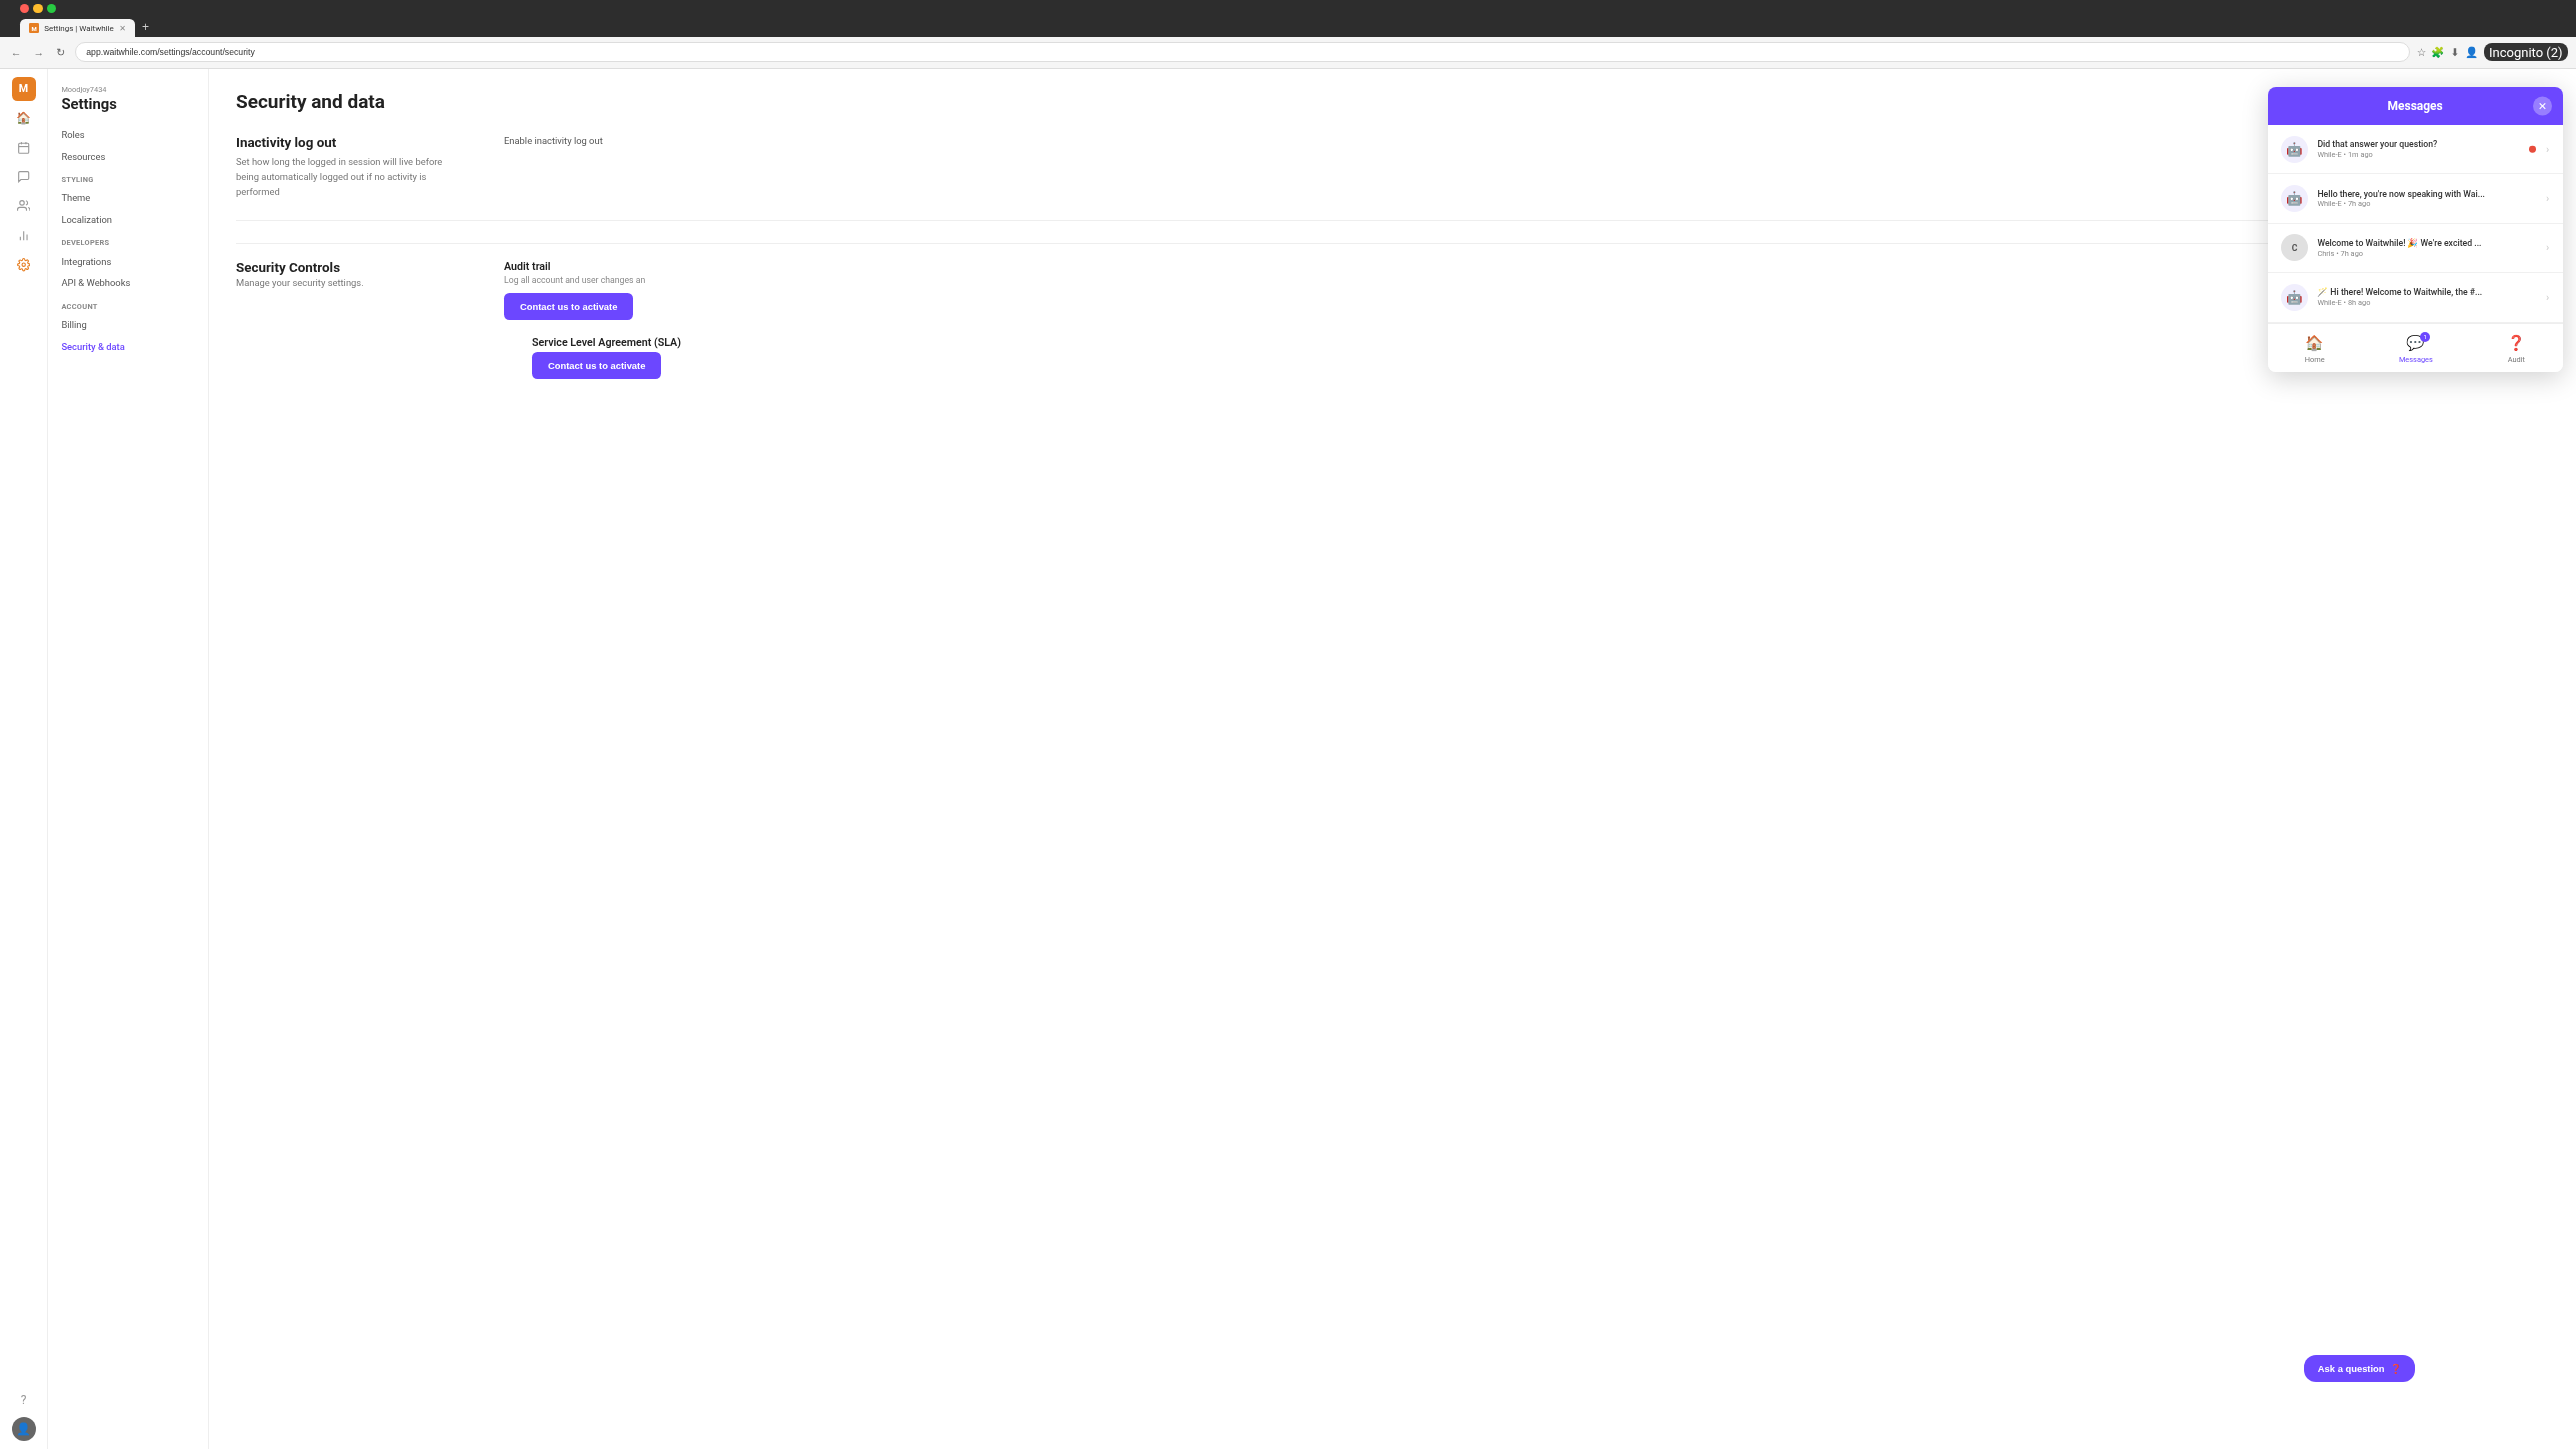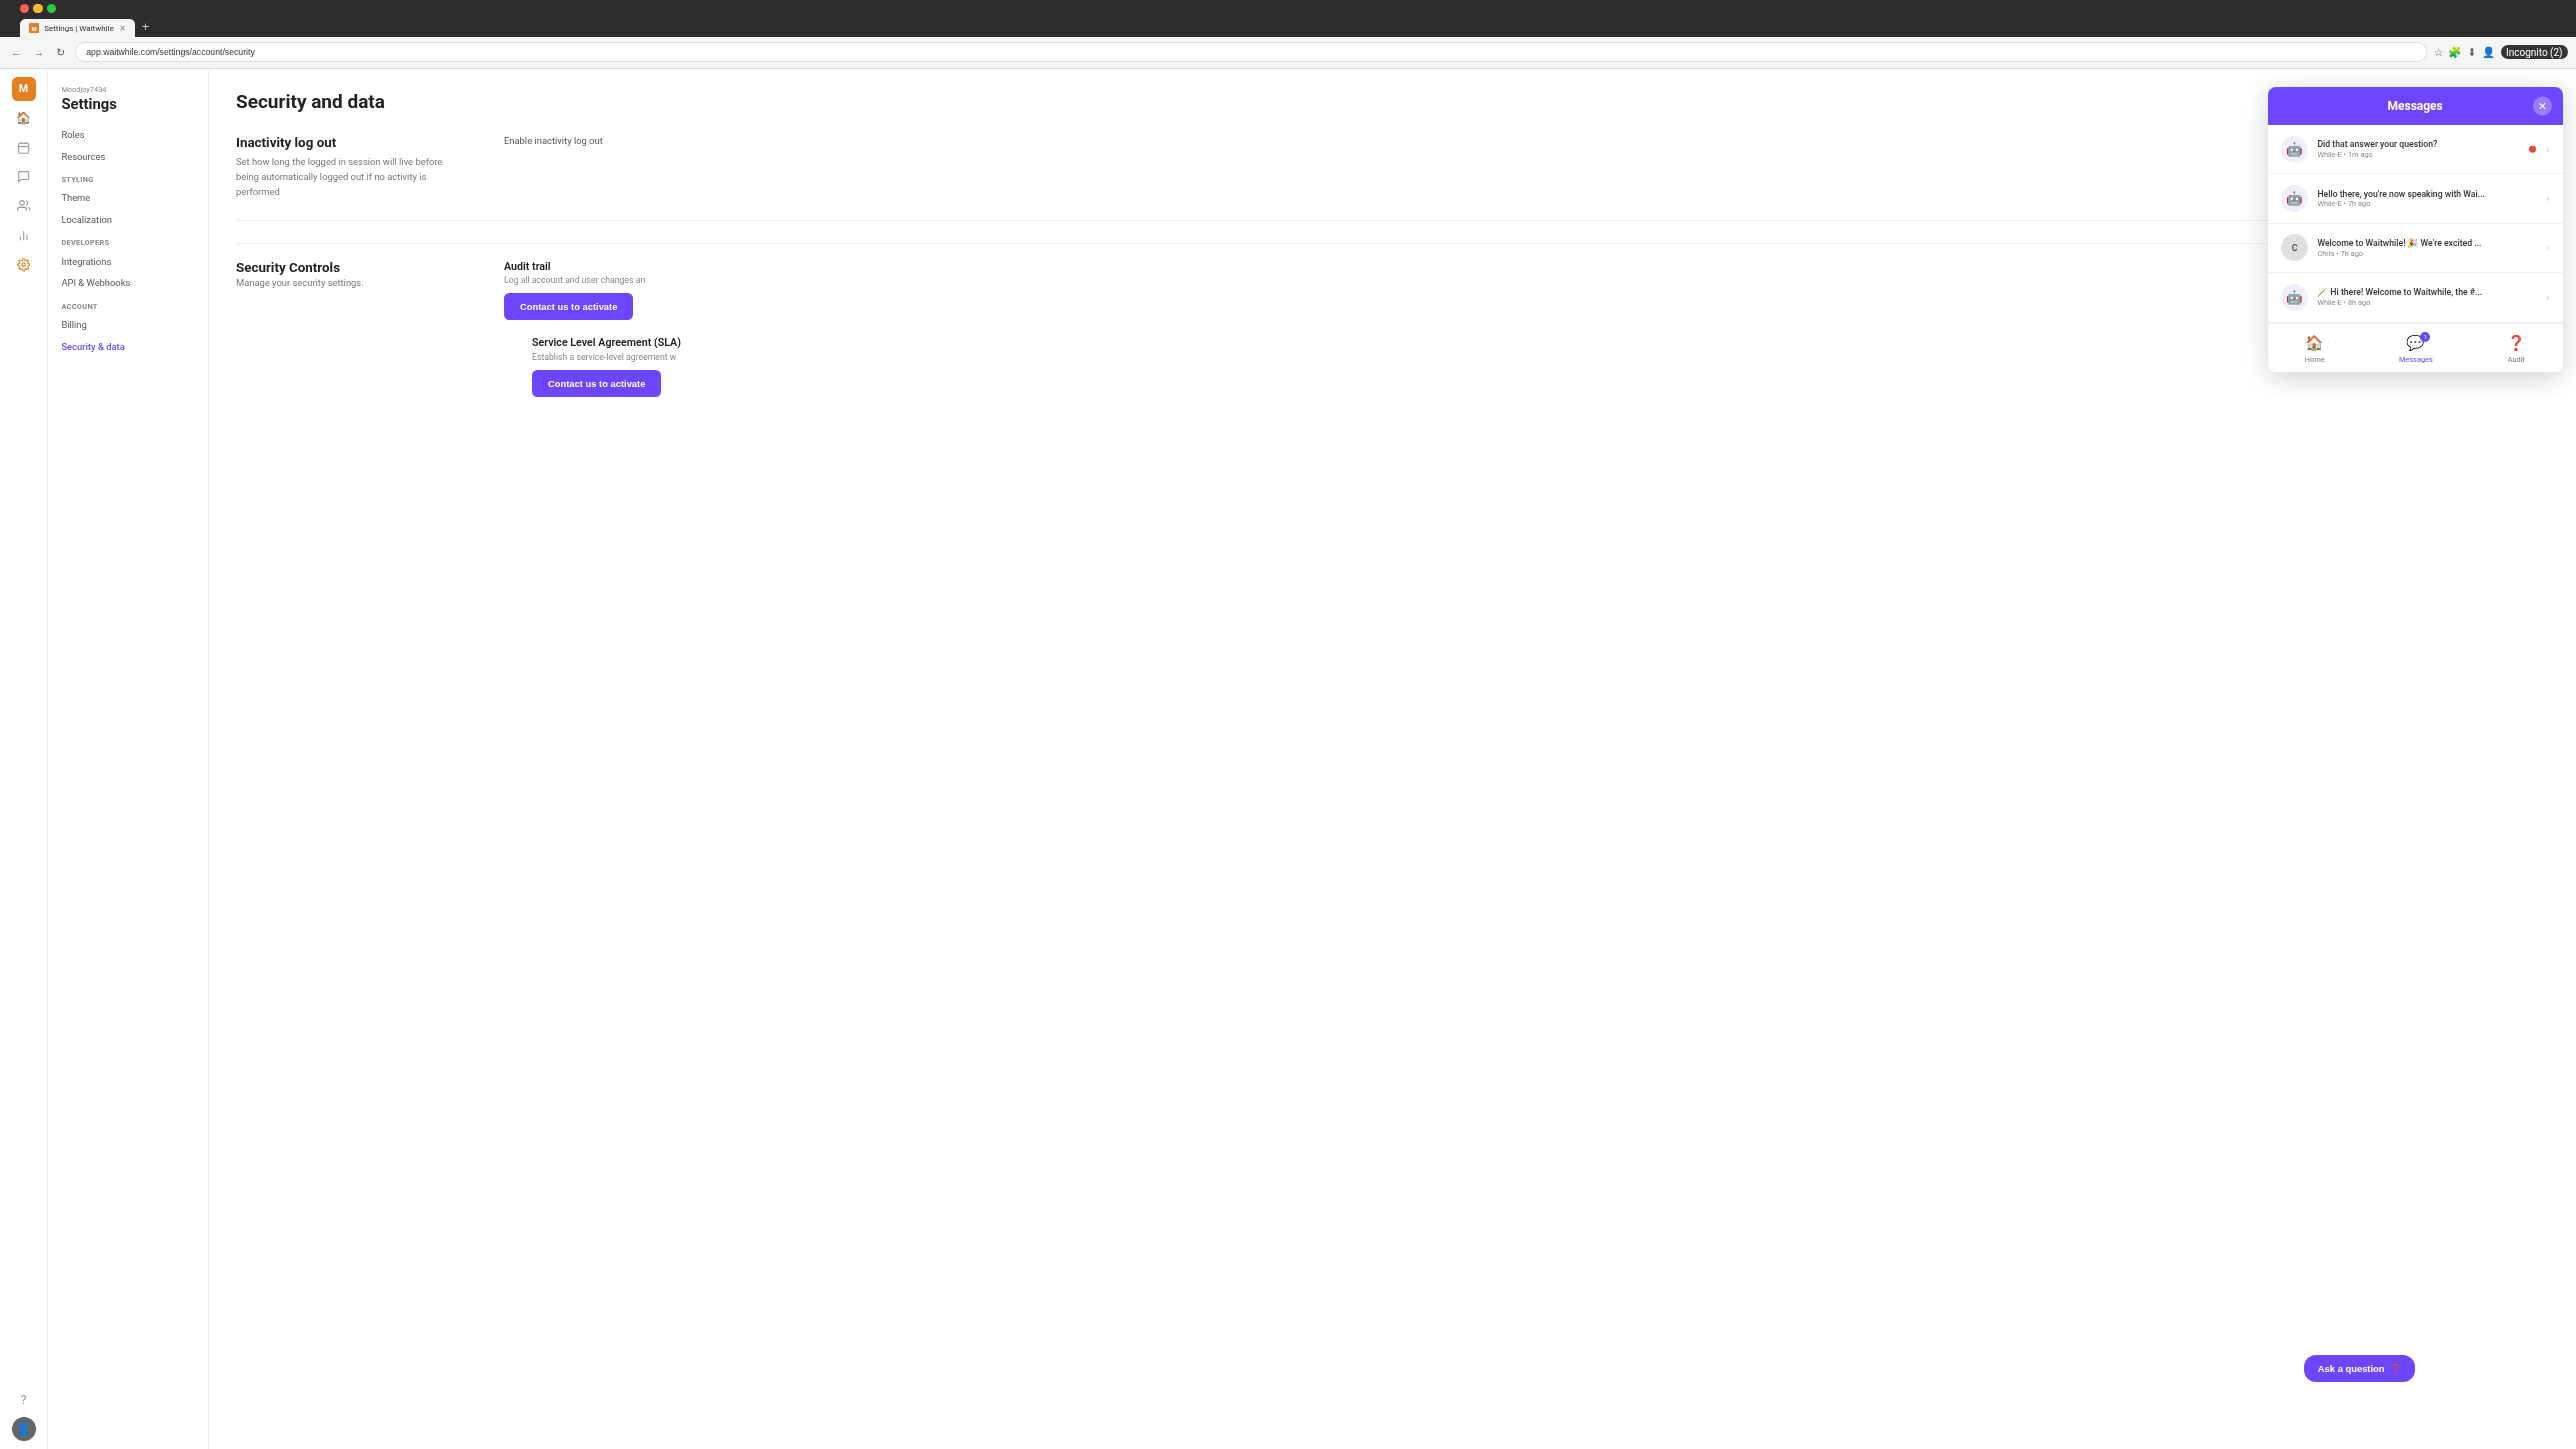--- a/index.html
+++ b/index.html
@@ -18,21 +18,21 @@
     .tab.active { background: #f5f5f5; color: #333; }
     .tab-favicon { width: 9.4px; height: 9.4px; background: #e67e22; border-radius: 1.3px; display: flex; align-items: center; justify-content: center; color: white; font-size: 6px; font-weight: bold; }
     .tab-close { font-size: 8px; color: #888; cursor: pointer; }
     .tab-new { background: transparent; border: none; color: #ccc; font-size: 12px; cursor: pointer; padding: 2.7px 5.4px; }
 
     
     .address-bar { background: #f5f5f5; padding: 5.4px 8px; display: flex; align-items: center; gap: 6.7px; border-bottom: 0.7px solid #ddd; flex-shrink: 0; }
     .nav-btn { background: none; border: none; cursor: pointer; color: #666; font-size: 10.7px; padding: 2.7px; border-radius: 50%; }
     .address-input { flex: 1; background: #fff; border: 0.7px solid #ddd; border-radius: 13.4px; padding: 4px 10.7px; font-size: 8.7px; color: #333; outline: none; }
     .address-icons { display: flex; gap: 5.4px; align-items: center; color: #666; }
-    .incognito-badge { background: #333; color: #fff; padding: 1.3px 5.4px; border-radius: 8px; font-size: 10px; }
+    .incognito-badge { background: #333; color: #fff; padding: 1.3px 5.4px; border-radius: 8px; font-size: 13px; }
 
     
     .app { display: flex; flex: 1; overflow: hidden; background: #fff; }
 
     
     .sidebar { width: 48px; background: #fff; border-right: 0.7px solid #eee; display: flex; flex-direction: column; align-items: center; padding: 8px 0; gap: 5.4px; flex-shrink: 0; }
     .sidebar-avatar { width: 24px; height: 24px; background: #e67e22; border-radius: 5.4px; display: flex; align-items: center; justify-content: center; color: white; font-weight: bold; font-size: 10.7px; cursor: pointer; }
     .sidebar-icon { width: 24px; height: 24px; display: flex; align-items: center; justify-content: center; color: #999; border-radius: 5.4px; cursor: pointer; font-size: 12px; }
     .sidebar-icon.active { color: #e67e22; }
     .sidebar-spacer { flex: 1; }
@@ -217,21 +217,20 @@
         <div style="flex: 1;">
 
           <div class="feature-block">
             <div class="feature-title">Audit trail</div>
             <div class="feature-desc">Log all account and user changes an</div>
             <button class="btn-activate">Contact us to activate</button>
           </div>
 
           <div class="feature-block" style="margin-top: 16px; margin-left: 28px;">
             <div class="feature-title">Service Level Agreement (SLA)</div>
-            <div class="feature-desc">Establish a service-level agreement w</div>
             <button class="btn-activate">Contact us to activate</button>
           </div>
 
         </div>
       </div>
     </div>
   </div>
 </div>
 
 <div class="messages-panel">

